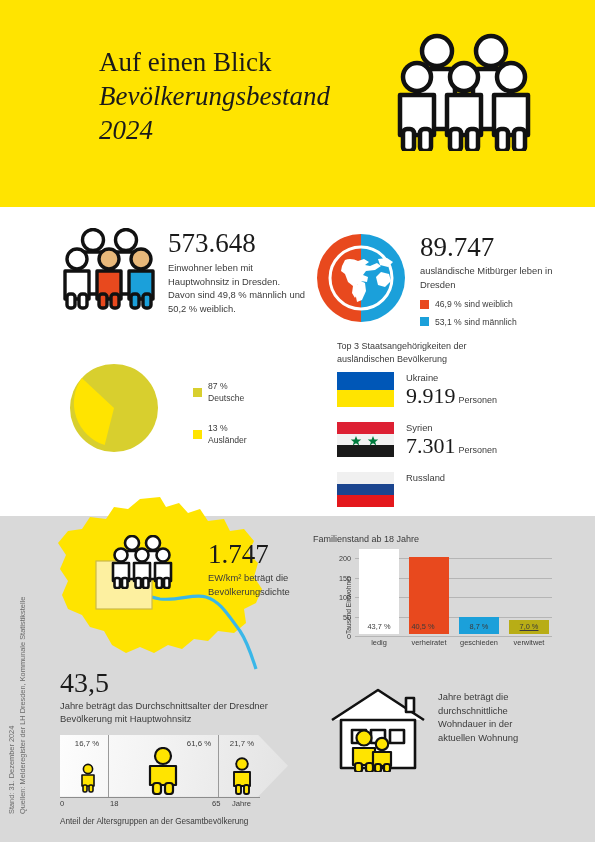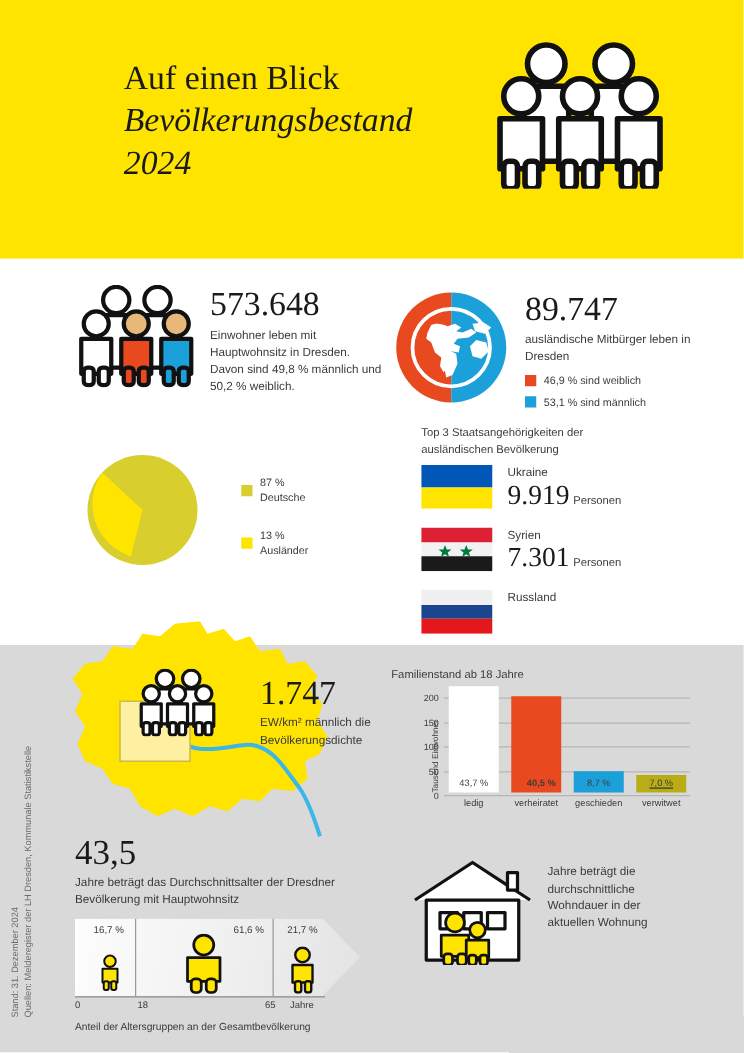--- a/index.html
+++ b/index.html
@@ -282,21 +282,21 @@
           <rect x="33" y="43" width="5.5" height="10" rx="2"></rect>
           <circle cx="53" cy="20" r="6.5"></circle>
           <path d="M45 28h16v18H45z"></path>
           <rect x="46.5" y="43" width="5.5" height="10" rx="2"></rect>
           <rect x="54" y="43" width="5.5" height="10" rx="2"></rect>
         </g>
       </svg>
     </div>
     <div class="map-txt">
       <div class="bignum">1.747</div>
-      <div class="body-txt" style="margin-top:2px;">EW/km² männlich die</div>
+      <div class="body-txt" style="margin-top:2px;">EW/km² beträgt die</div>
       <div class="body-txt">Bevölkerungsdichte</div>
     </div>
   </div>
 
   <div class="blk-bars">
     <div class="bars-title">Familienstand ab 18 Jahre</div>
     <div class="chart">
       <div class="ylab">Tausend Einwohner</div>
 
       <div class="gridline" style="top:0px;">
@@ -313,21 +313,21 @@
       </div>
       <div class="gridline" style="top:78px;">
         <span class="ytick">0</span>
       </div>
 
       <div class="bar" style="left:4px;height:85px;background:#ffffff;"></div>
       <div class="bar-pct" style="left:4px;">43,7 %</div>
       <div class="bar-cat" style="left:0px;">ledig</div>
 
       <div class="bar" style="left:54px;height:77px;background:#e8491e;"></div>
-      <div class="bar-pct" style="left:58px;font-weight:bold;">40,5 %</div>
+      <div class="bar-pct" style="left:48px;">40,5 %</div>
       <div class="bar-cat" style="left:50px;">verheiratet</div>
 
       <div class="bar" style="left:104px;height:17px;background:#1ba0da;"></div>
       <div class="bar-pct" style="left:104px;">8,7 %</div>
       <div class="bar-cat" style="left:100px;">geschieden</div>
 
       <div class="bar" style="left:154px;height:14px;background:#b8ad16;"></div>
       <div class="bar-pct" style="left:154px;text-decoration:underline;">7,0 %</div>
       <div class="bar-cat" style="left:150px;">verwitwet</div>
     </div>

